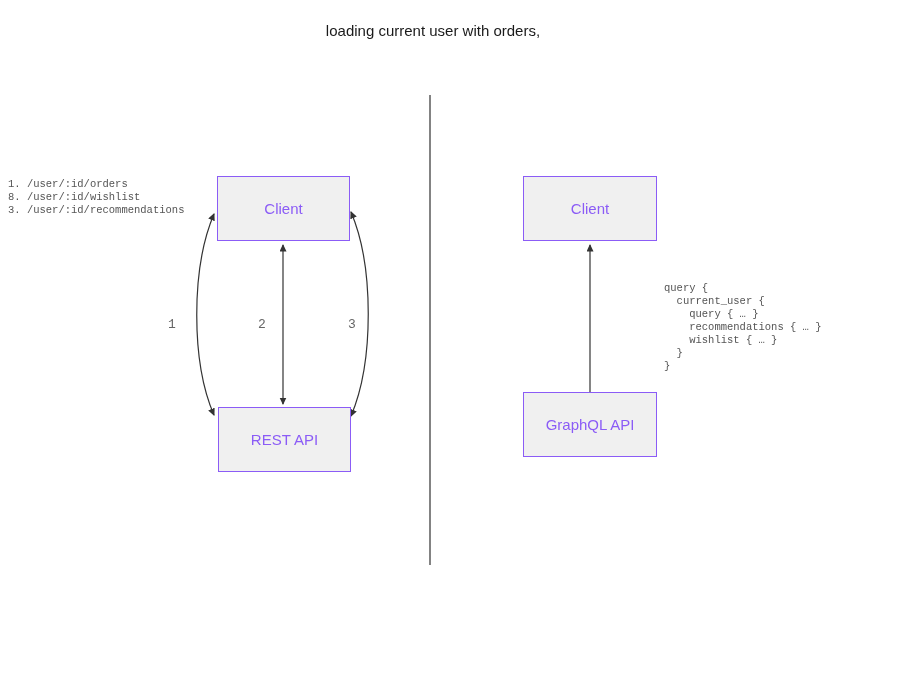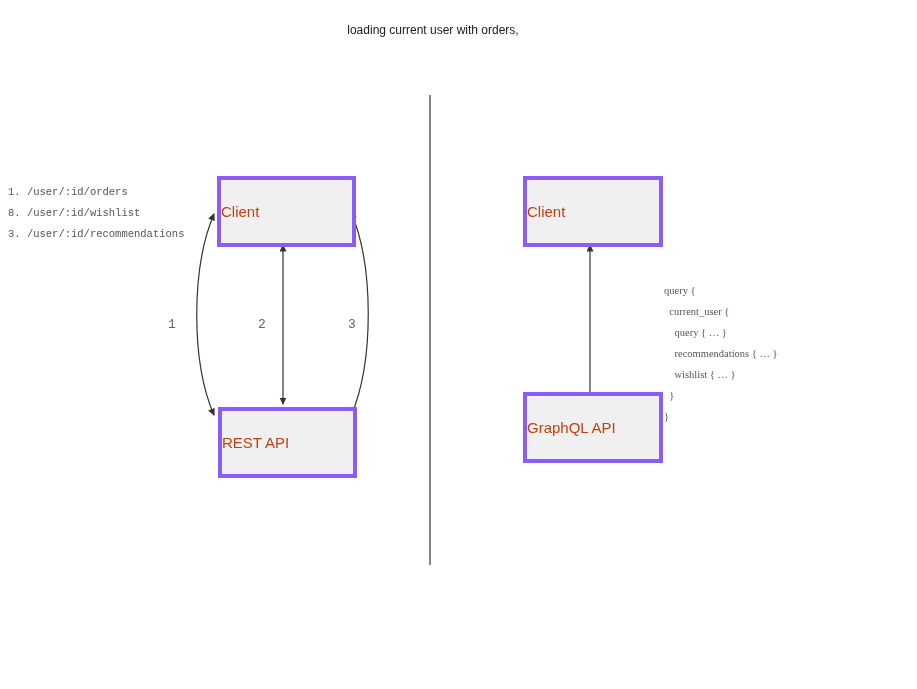--- a/index.html
+++ b/index.html
@@ -7,53 +7,53 @@
     width: 917px; height: 689px;
     background: #ffffff;
     position: relative;
     overflow: hidden;
     font-family: "Liberation Sans", sans-serif;
   }
   .title {
     position: absolute;
     left: 233px; top: 20px; width: 400px;
     text-align: center;
-    font-size: 12px;
+    font-size: 15px;
     line-height: 21px;
     color: #1a1a1a;
   }
   svg.connectors {
     position: absolute; left: 0; top: 0;
     width: 917px; height: 689px;
   }
   .node {
     position: absolute;
     width: 131px; height: 63px;
     background: #f0f0f0;
-    border: 4px solid #8b5cf6;
+    border: 1px solid #8b5cf6;
     display: flex;
     align-items: center;
-    justify-content: flex-start;
+    justify-content: center;
     font-size: 15px;
-    color: #c2410c;
+    color: #8b5cf6;
   }
   #client-rest  { left: 217px; top: 176px; }
   #rest-api     { left: 218px; top: 407px; }
   #client-gql   { left: 523px; top: 176px; width: 132px; }
   #gql-api      { left: 523px; top: 392px; width: 132px; }
   .code {
     position: absolute;
     font-family: "Liberation Mono", "DejaVu Sans Mono", monospace;
     font-size: 10.5px;
     line-height: 13px;
     color: #555555;
   }
-  .code div { white-space: pre; margin-top: 8px; }
+  .code div { white-space: pre; }
   #endpoints { left: 8px;   top: 178px; }
-  #query     { left: 664px; top: 276px; font-family: Liberation Serif, serif; }
+  #query     { left: 664px; top: 282px; }
   .arrow-num {
     position: absolute;
     font-family: "Liberation Mono", "DejaVu Sans Mono", monospace;
     font-size: 13px;
     color: #666666;
   }
   #num1 { left: 168px; top: 317px; }
   #num2 { left: 258px; top: 317px; }
   #num3 { left: 348px; top: 317px; }
 </style>

